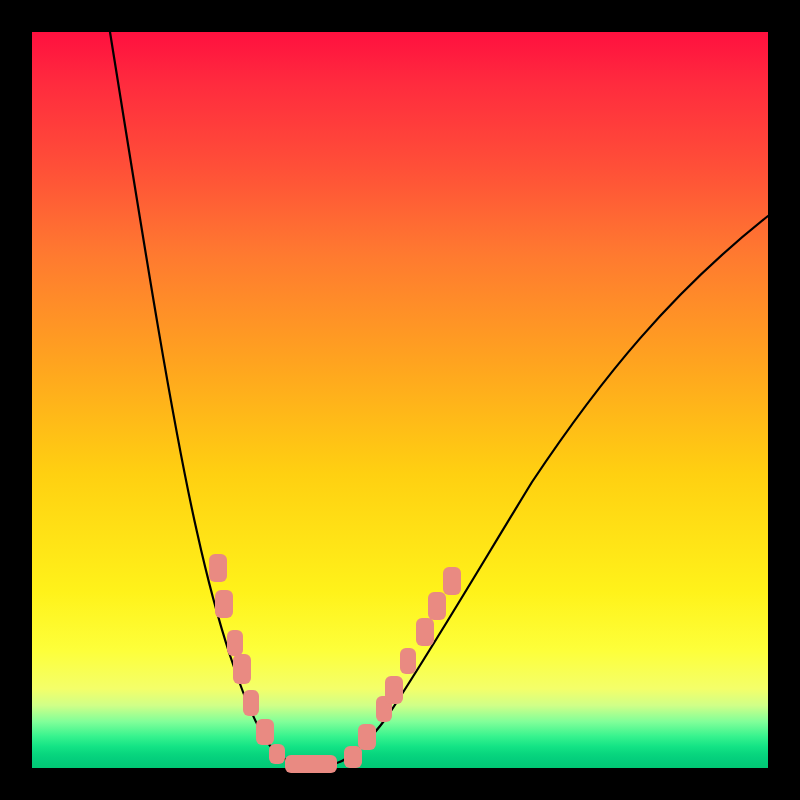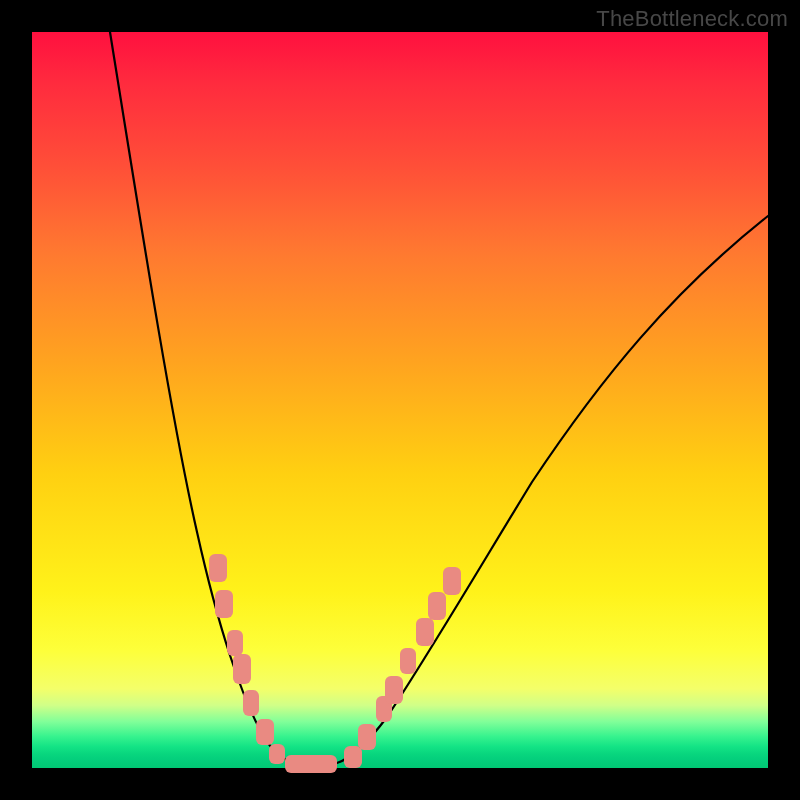--- a/index.html
+++ b/index.html
@@ -71,21 +71,20 @@
   .marker-rect {
     fill: #e98a82;
     rx: 6;
     ry: 6;
   }
 </style>
 </head>
 <body>
 
 <div class="outer">
-  <div class="watermark">TheBottleneck.com</div>
   <div class="plot">
     <svg viewBox="0 0 736 736">
       <path class="curve" d="M 78 0 C 110 200, 140 390, 165 500 C 185 590, 210 670, 235 710 C 245 723, 255 730, 265 732 C 275 734, 295 734, 305 731 C 320 726, 335 712, 355 685 C 395 625, 445 540, 500 450 C 570 345, 640 260, 736 184"></path>
       <g id="markers">
           <rect x="177" y="522" width="18" height="28" rx="8.1" ry="8.1" class="marker-rect"></rect>
           <rect x="183" y="558" width="18" height="28" rx="8.1" ry="8.1" class="marker-rect"></rect>
           <rect x="195" y="598" width="16" height="26" rx="7.2" ry="7.2" class="marker-rect"></rect>
           <rect x="201" y="622" width="18" height="30" rx="8.1" ry="8.1" class="marker-rect"></rect>
           <rect x="211" y="658" width="16" height="26" rx="7.2" ry="7.2" class="marker-rect"></rect>
           <rect x="224" y="687" width="18" height="26" rx="8.1" ry="8.1" class="marker-rect"></rect>

